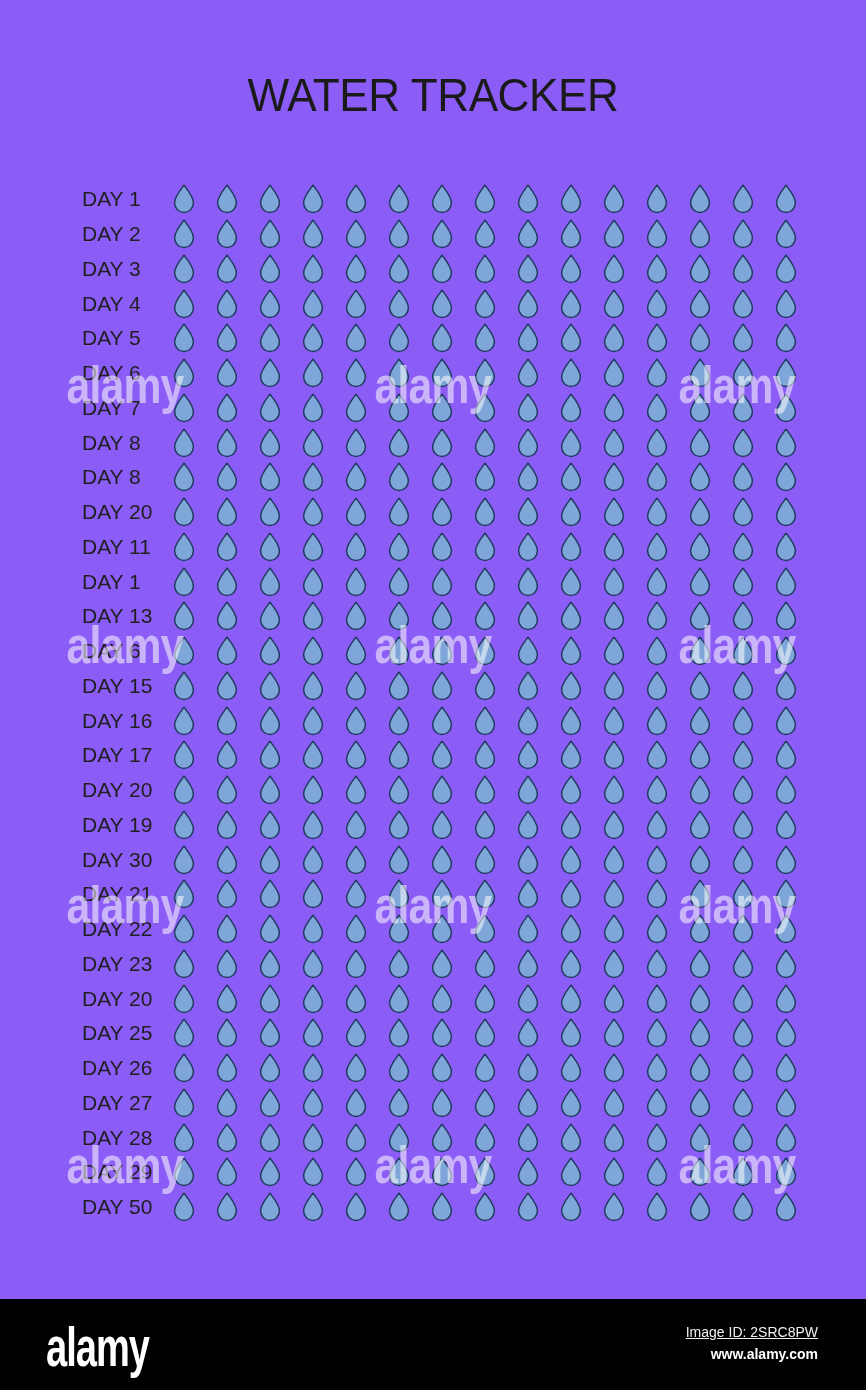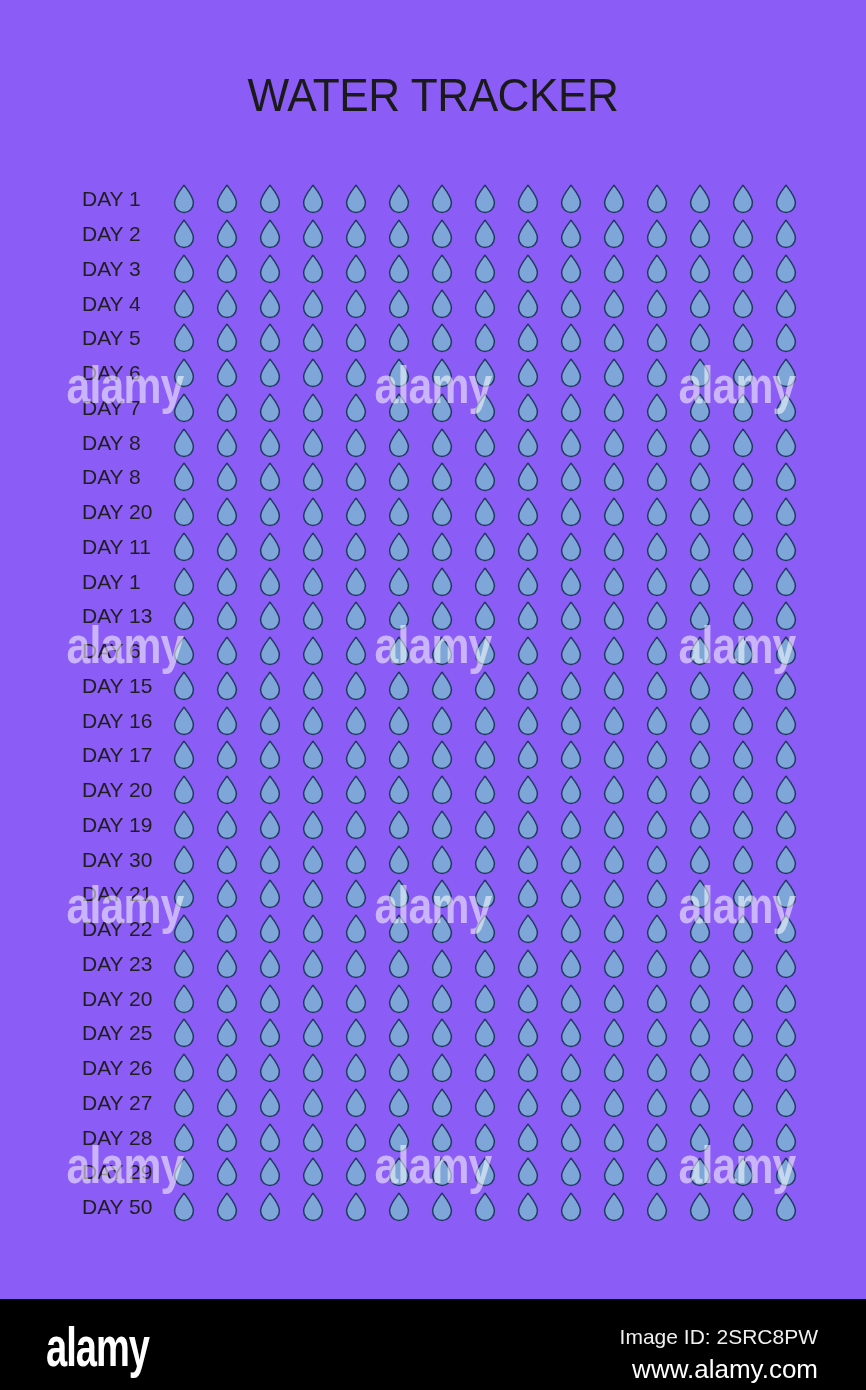--- a/index.html
+++ b/index.html
@@ -55,22 +55,22 @@
   .footer-logo{
     position:absolute;left:46px;top:20px;
     font-size:56px;font-weight:700;color:#ffffff;
     line-height:1;letter-spacing:-1.5px;
     transform:scaleX(0.68);transform-origin:left center;
   }
   .footer-right{
     position:absolute;right:48px;top:25px;
     text-align:right;color:#ffffff;
   }
-  .footer-image-id{font-size:21px;font-weight:400;color:#f0f0f0;line-height:1.2;}
-  .footer-website{font-size:26px;font-weight:400;color:#ffffff;line-height:1.2;margin-top:5px;}
+  .footer-image-id{font-size:14px;font-weight:400;color:#f0f0f0;line-height:1.2;text-decoration:underline;}
+  .footer-website{font-size:14px;font-weight:700;color:#ffffff;line-height:1.2;margin-top:5px;}
 </style>
 </head>
 <body>
 
 <div class="page">
 
   <h1 class="title">WATER TRACKER</h1>
 
   <div class="grid">
       <div class="row">

